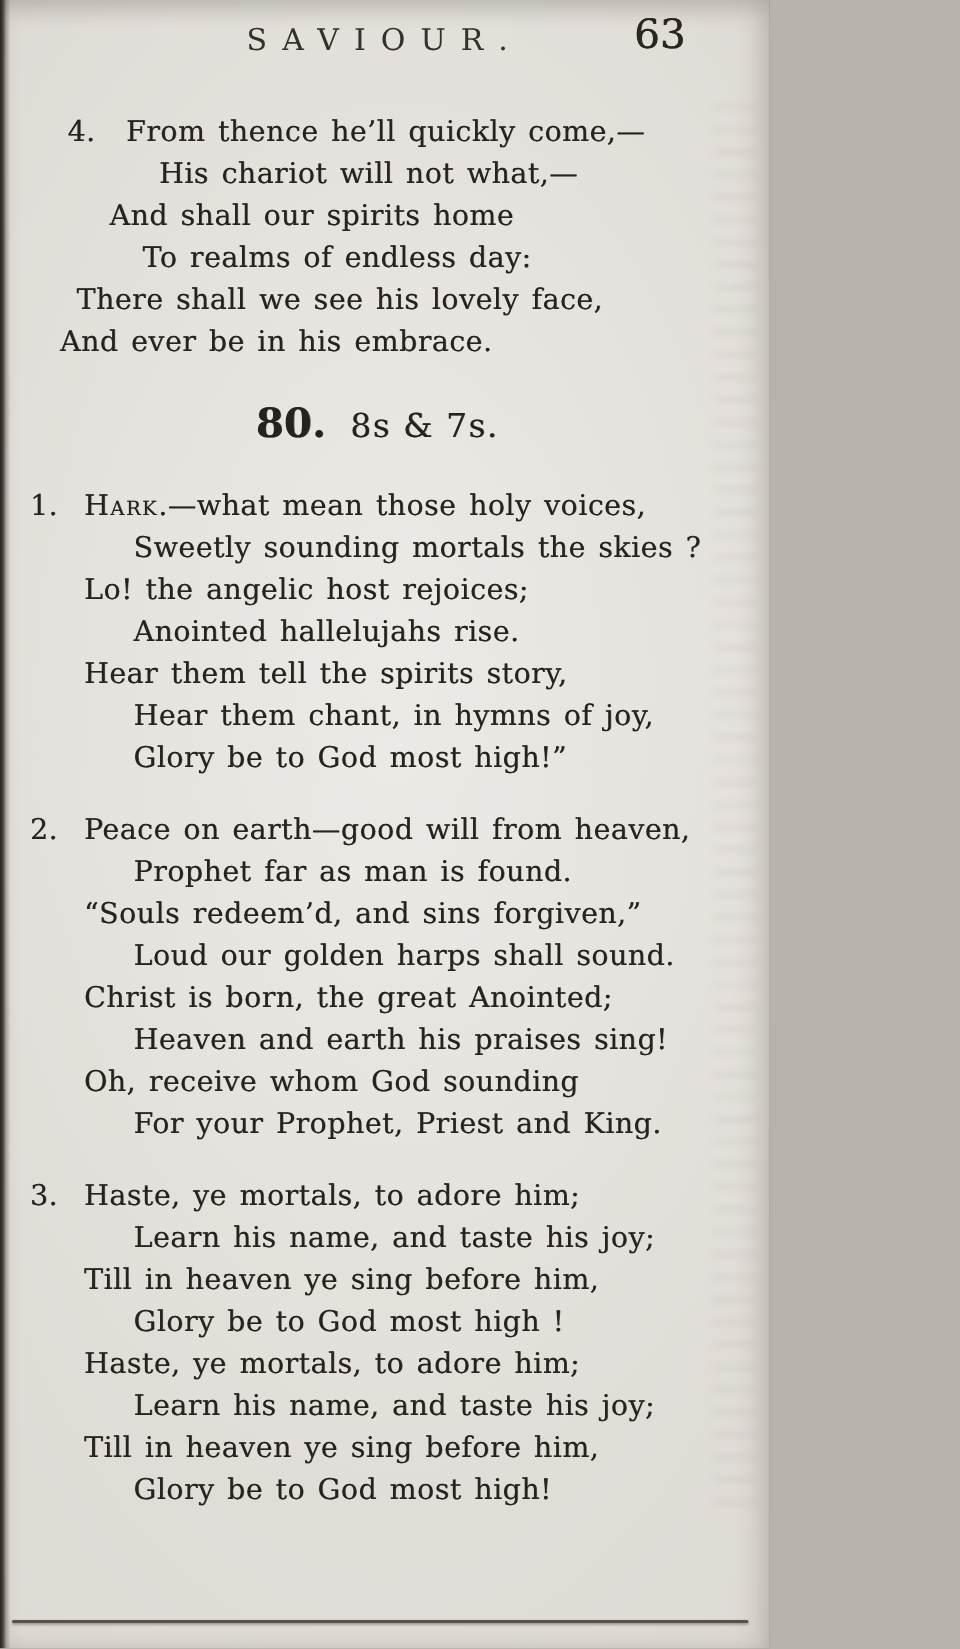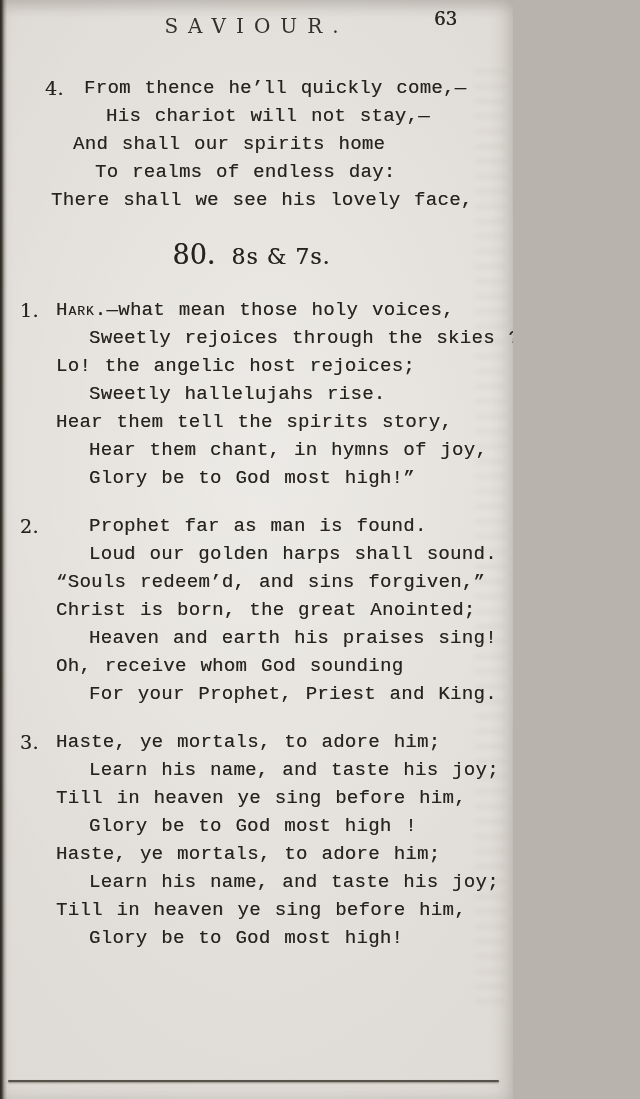--- a/index.html
+++ b/index.html
@@ -42,92 +42,94 @@
   .running-title {
     text-align: center;
     font-size: 20px;
     letter-spacing: 10px;
     color: #34302a;
     word-spacing: 4px;
   }
   .folio {
     position: absolute;
     right: 56px; top: 8px;
-    font-size: 18px;
+    font-size: 27px;
     color: #2a2721;
     text-shadow: 0.4px 0 0 #2a2721;
   }
 
   .page-body { position: relative; padding: 0 30px 0 20px; }
 
   .verse {
     position: relative;
     margin-bottom: 20px;
     font-size: 19px;
     line-height: 28px;
     word-spacing: 2px;
     letter-spacing: 0.3px;
     text-shadow: 0.3px 0 0 rgba(38,35,30,0.55);
   }
   .verse.cont { margin-top: 14px; }
   .vnum { position: absolute; left: 0; top: 0; }
   .verse.cont .vnum { left: 25px; }
-  .line { margin-left: calc(var(--base, 36px) + var(--i, 0) * 11px); white-space: nowrap; font-family: Liberation Mono, monospace; }
+  .line { margin-left: calc(var(--base, 36px) + var(--i, 0) * 11px); white-space: nowrap; }
   .verse.cont .line { --base: 20px; }
   .ind-0 { --i: 0; } .ind-1 { --i: 1; } .ind-3 { --i: 3; }
   .ind-4 { --i: 4; } .ind-5 { --i: 5; } .ind-6 { --i: 6; }
   .sc { font-variant: small-caps; letter-spacing: 1px; }
 
   .hymn-heading {
     text-align: center;
     margin: 24px 0 20px 0;
     line-height: 34px;
     text-shadow: 0.4px 0 0 rgba(38,35,30,0.6);
   }
-  .hnum { font-weight: normal; font-size: 27px; margin-right: 16px; }
+  .hnum { font-weight: bold; font-size: 27px; margin-right: 16px; }
   .hmeter { font-size: 22px; letter-spacing: 1px; }
 </style>
 </head>
 <body>
 
 <div class="page">
   <div class="edge-left"></div>
   <div class="bleed-right"></div>
 
   <div class="page-header">
     <div class="running-title">SAVIOUR.</div>
     <div class="folio">63</div>
   </div>
 
   <div class="page-body">
 
   <div class="verse cont">
         <span class="vnum">4.</span>
         <div class="line ind-4">From thence he’ll quickly come,—</div>
-        <div class="line ind-6">His chariot will not stay,—</div>
+        <div class="line ind-6">His chariot will not what,—</div>
         <div class="line ind-3">And shall our spirits home</div>
         <div class="line ind-5">To realms of endless day:</div>
         <div class="line ind-1">There shall we see his lovely face,</div>
+        <div class="line ind-0">And ever be in his embrace.</div>
       </div>
       <div class="hymn-heading"><span class="hnum">80.</span><span class="hmeter">8s &amp; 7s.</span></div>
       <div class="verse">
         <span class="vnum">1.</span>
         <div class="line ind-0"><span class="sc">Hark</span><span>.—what mean those holy voices,</span></div>
-        <div class="line ind-3">Sweetly rejoices through the skies ?</div>
+        <div class="line ind-3">Sweetly sounding mortals the skies ?</div>
         <div class="line ind-0">Lo! the angelic host rejoices;</div>
-        <div class="line ind-3">Sweetly hallelujahs rise.</div>
+        <div class="line ind-3">Anointed hallelujahs rise.</div>
         <div class="line ind-0">Hear them tell the spirits story,</div>
         <div class="line ind-3">Hear them chant, in hymns of joy,</div>
         <div class="line ind-3">Glory be to God most high!”</div>
       </div>
       <div class="verse">
         <span class="vnum">2.</span>
+        <div class="line ind-0">Peace on earth—good will from heaven,</div>
         <div class="line ind-3">Prophet far as man is found.</div>
+        <div class="line ind-0">“Souls redeem’d, and sins forgiven,”</div>
         <div class="line ind-3">Loud our golden harps shall sound.</div>
-        <div class="line ind-0">“Souls redeem’d, and sins forgiven,”</div>
         <div class="line ind-0">Christ is born, the great Anointed;</div>
         <div class="line ind-3">Heaven and earth his praises sing!</div>
         <div class="line ind-0">Oh, receive whom God sounding</div>
         <div class="line ind-3">For your Prophet, Priest and King.</div>
       </div>
       <div class="verse">
         <span class="vnum">3.</span>
         <div class="line ind-0">Haste, ye mortals, to adore him;</div>
         <div class="line ind-3">Learn his name, and taste his joy;</div>
         <div class="line ind-0">Till in heaven ye sing before him,</div>

